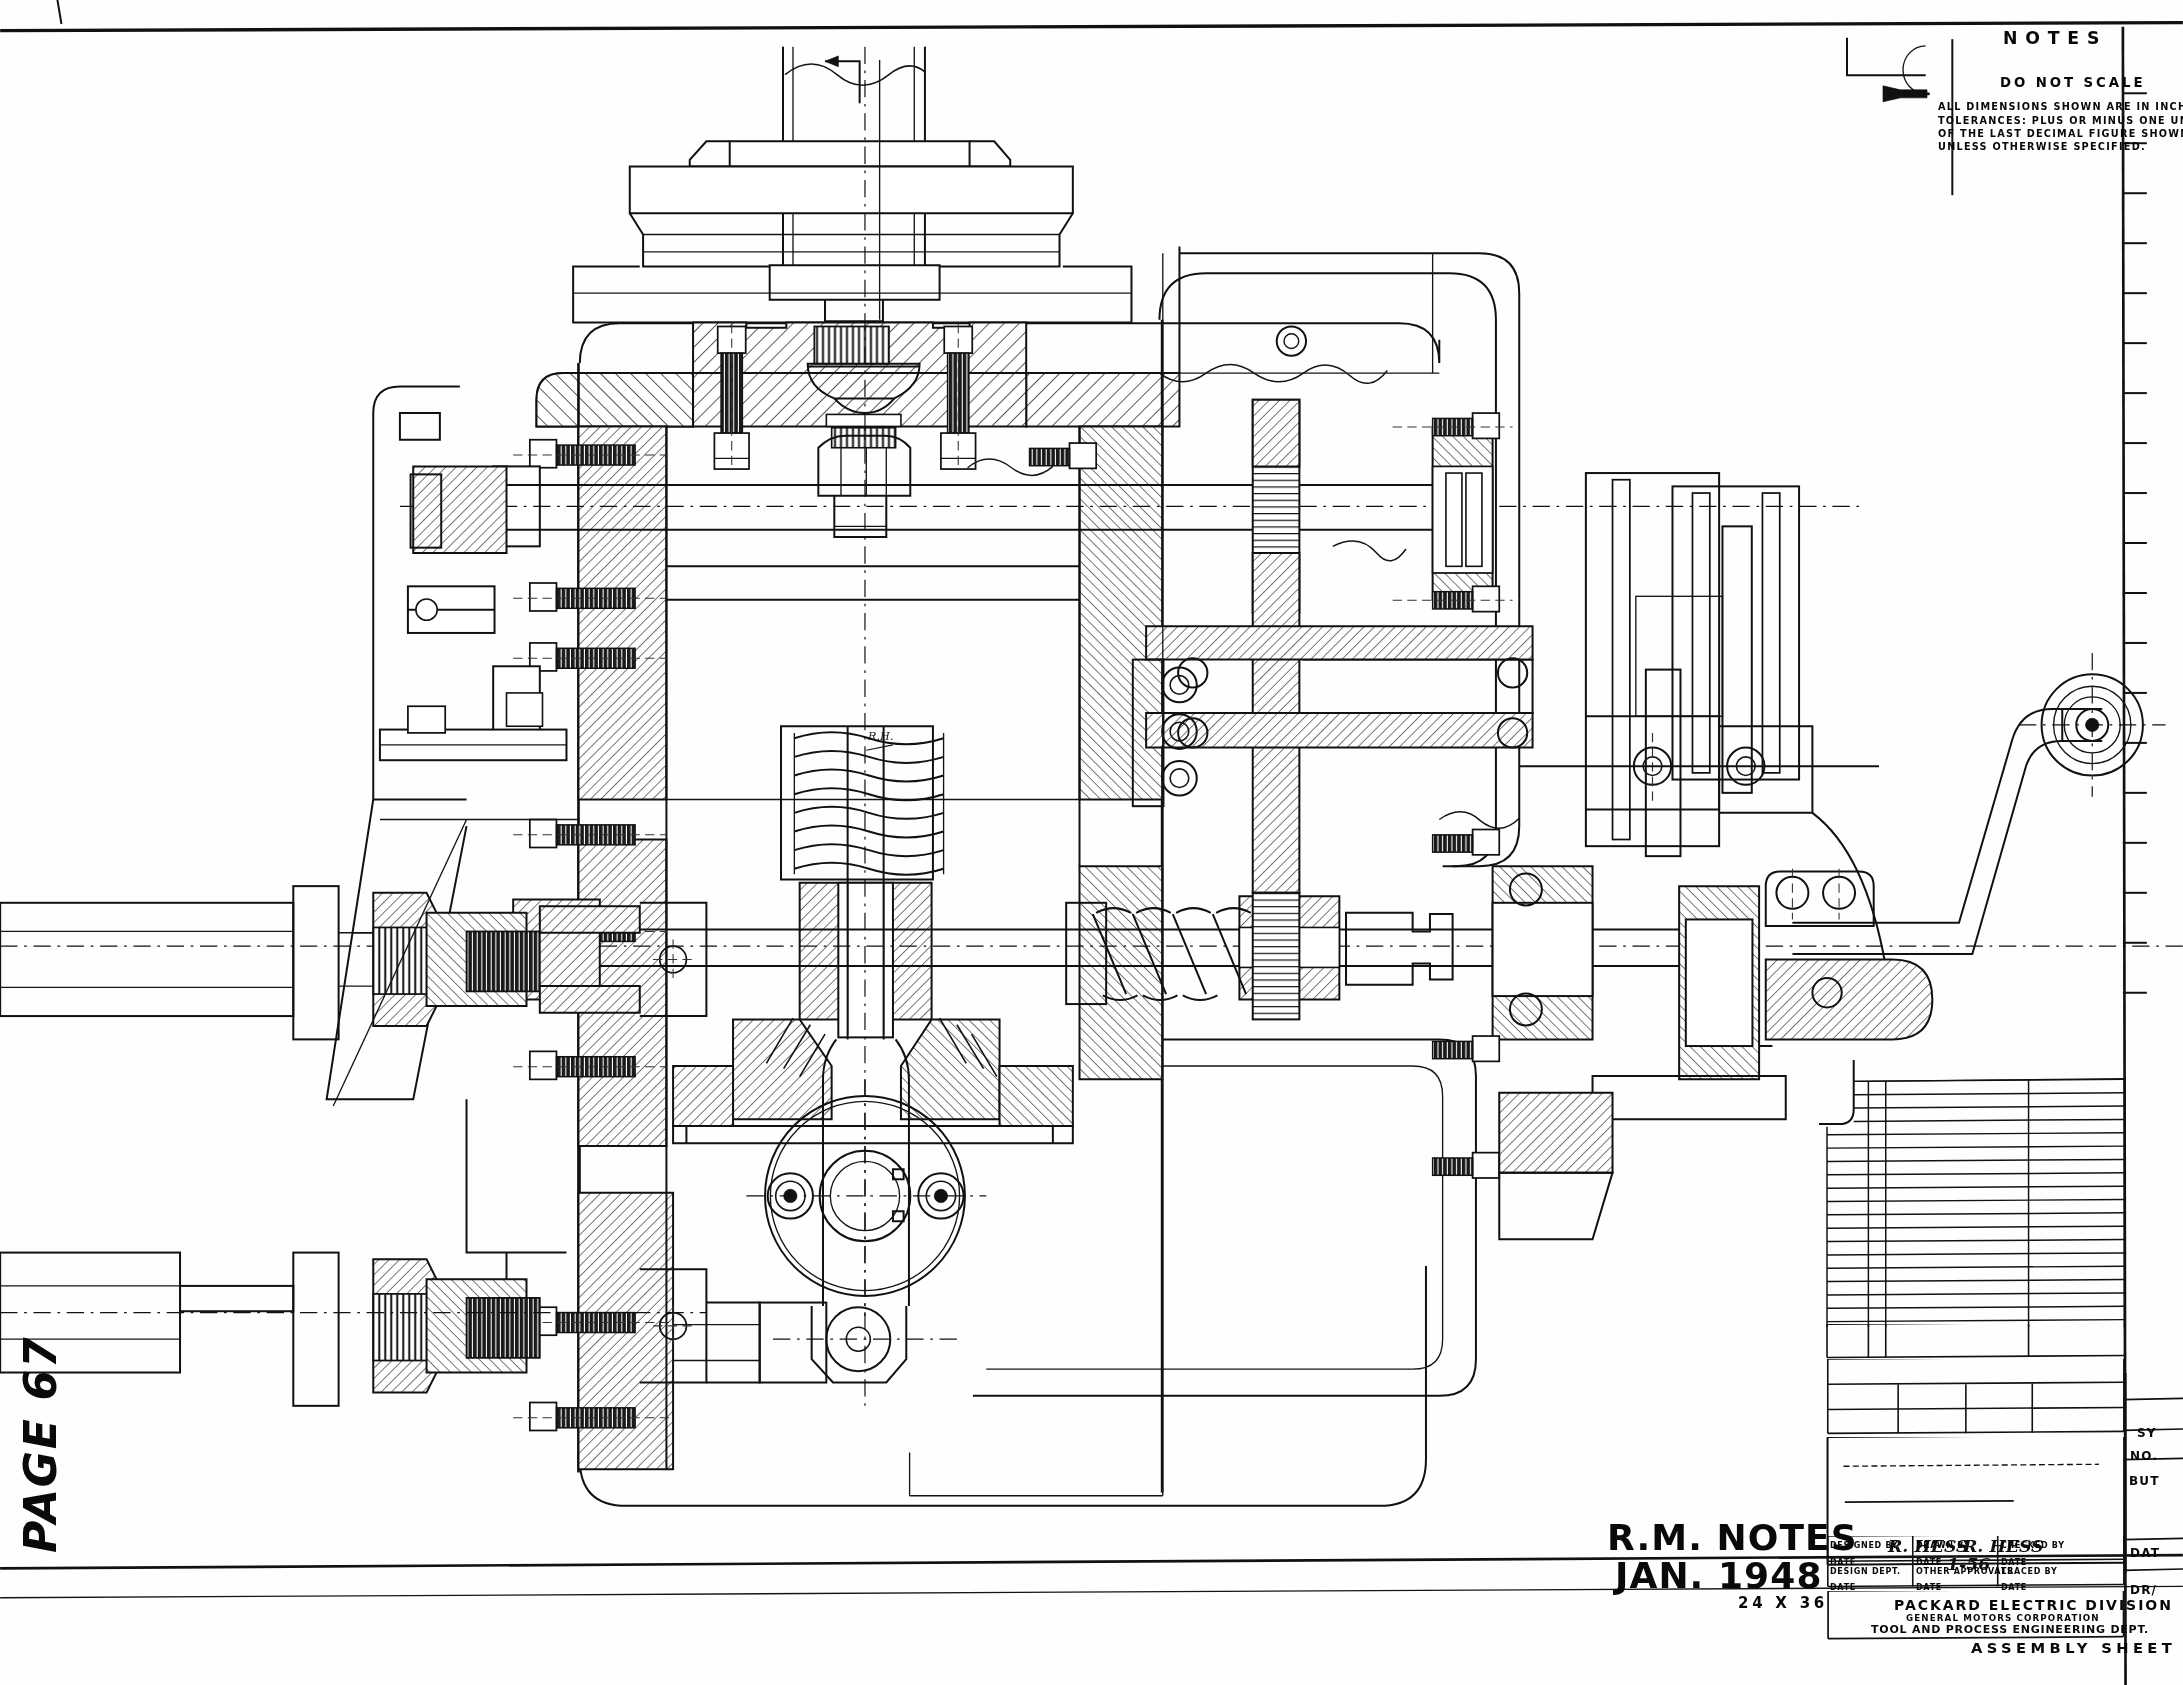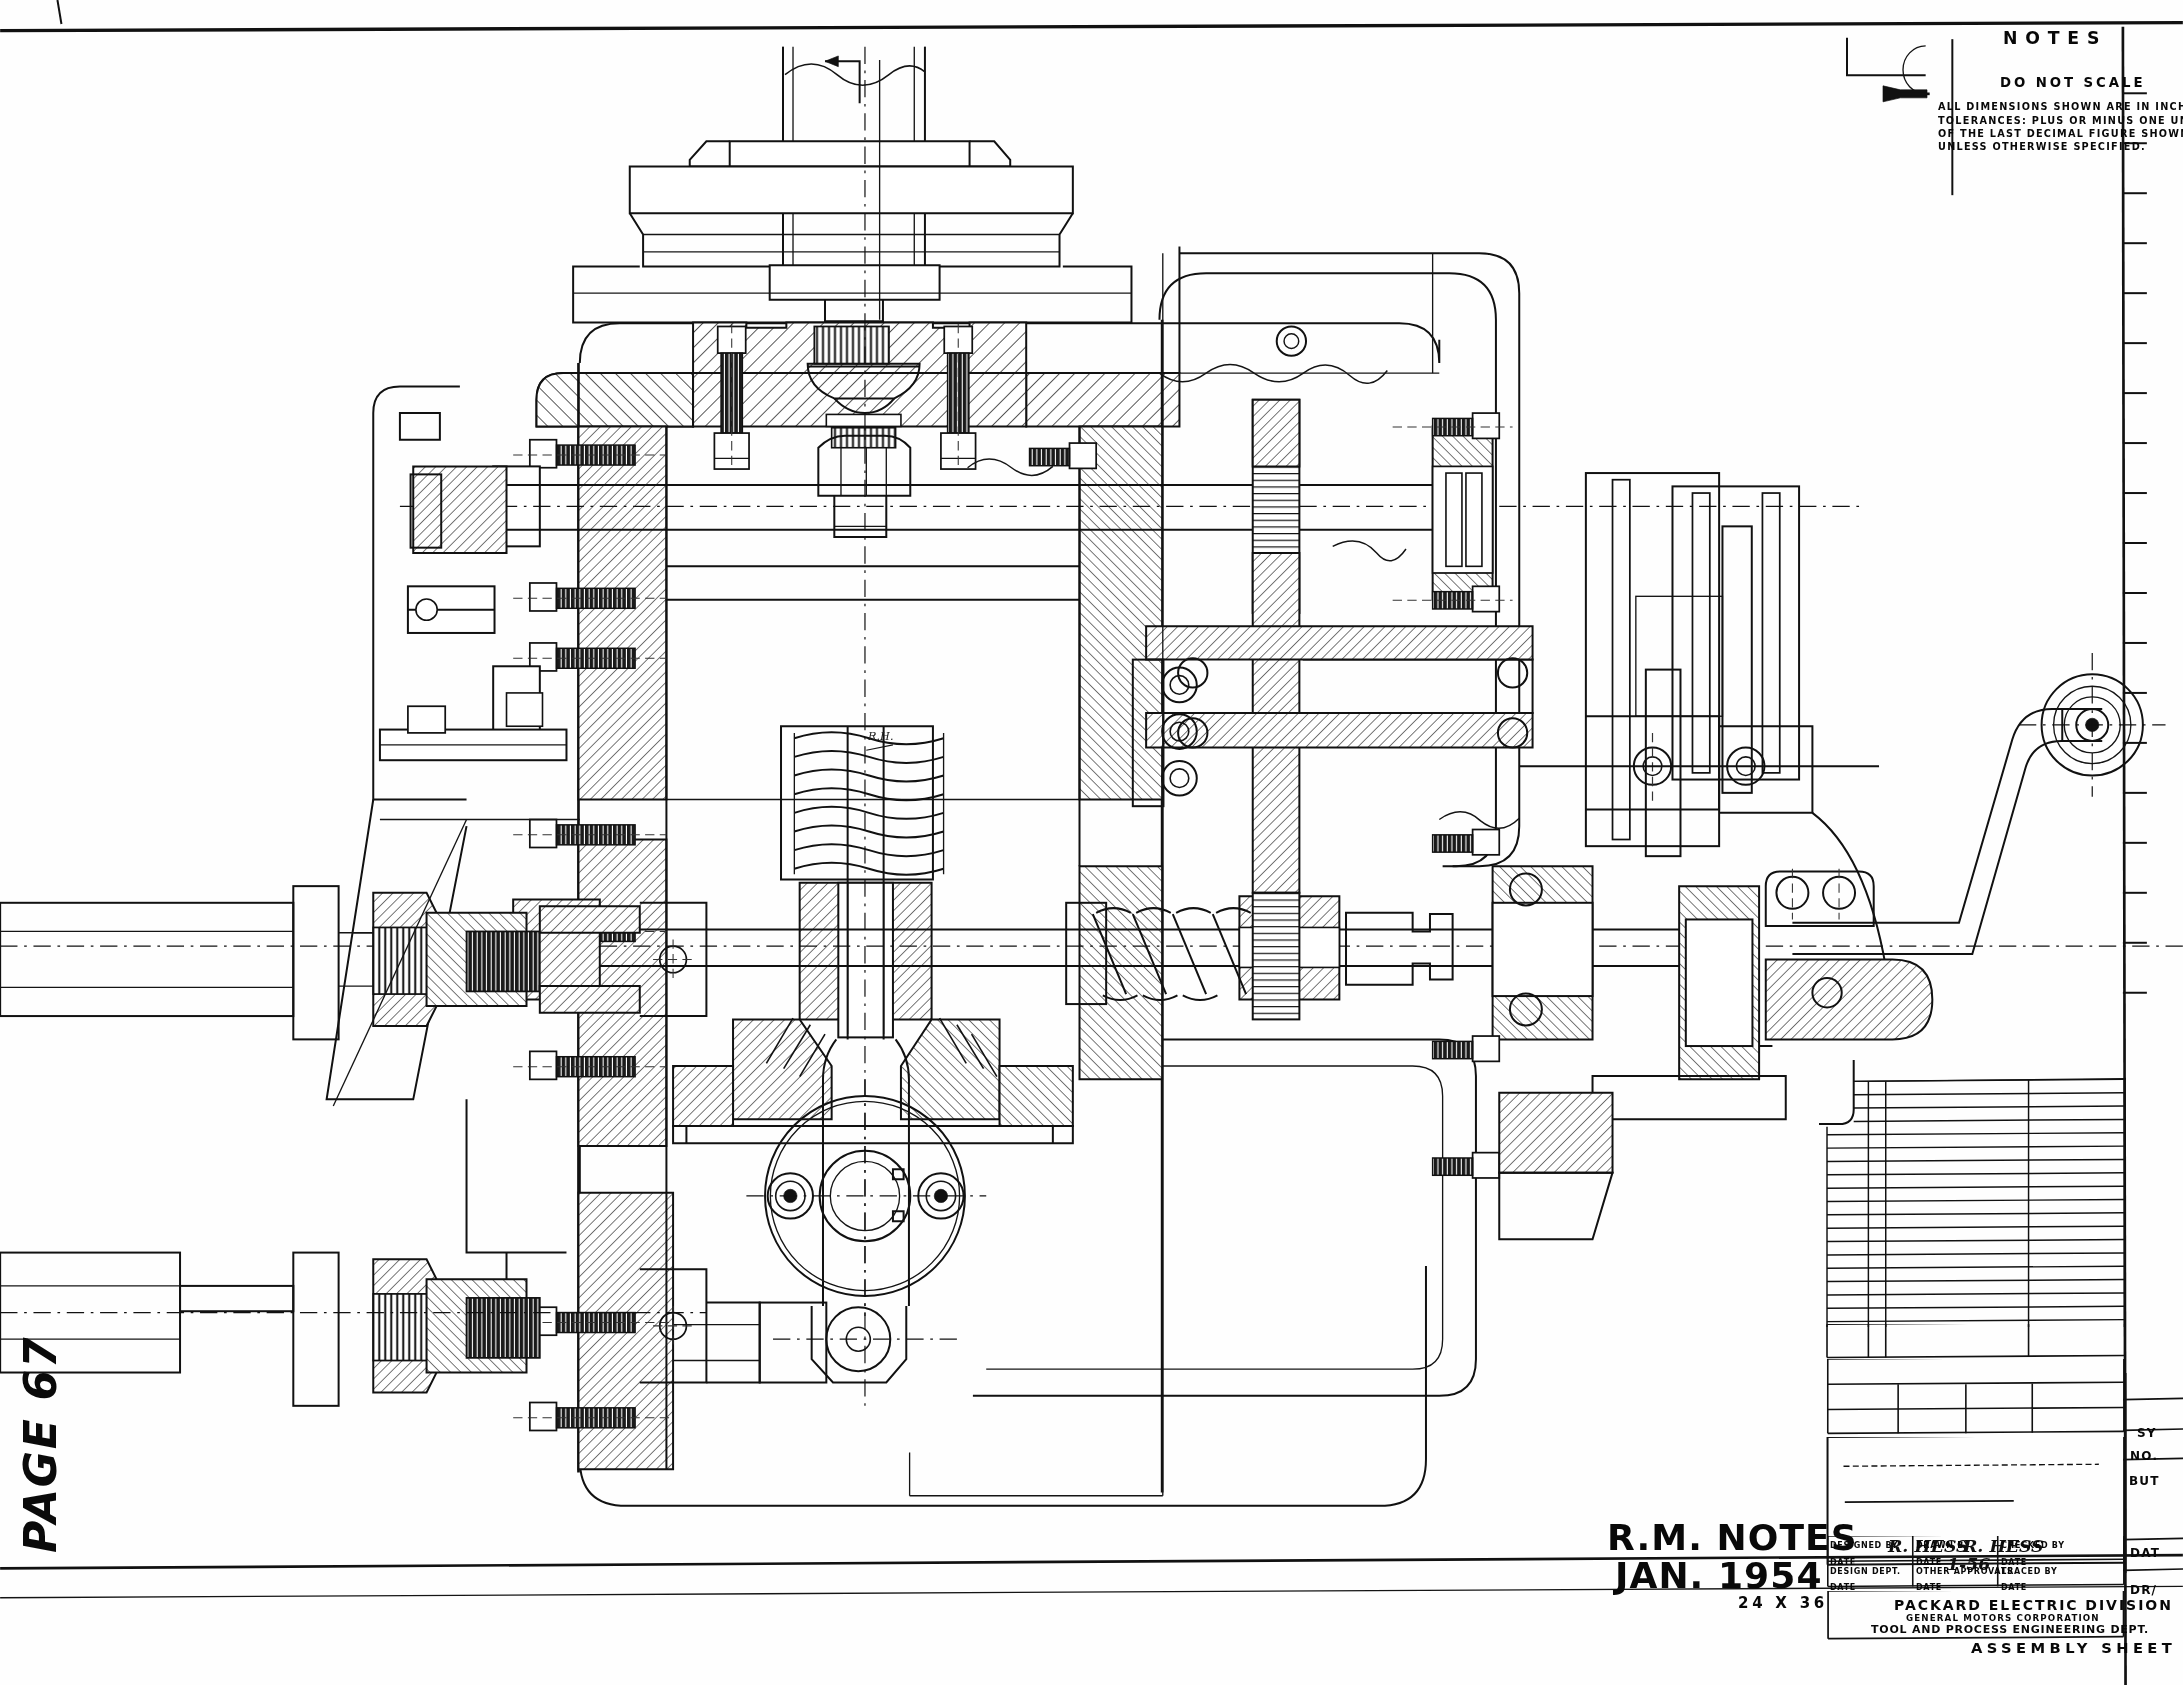--- a/index.html
+++ b/index.html
@@ -525,21 +525,21 @@
     <path class="ln2" stroke-width="2.2" d="M2160 1230 q34 -24 62 2 q30 24 58 -4"></path>
 
     <path class="ln2" stroke-width="1.6" d="M1300 1126 L1340 1118"></path>
   </svg>
 
   <div class="abs" id="rh-note" style="left:868px;top:730px;">R.H.</div>
 
   <div class="abs" id="pagemark" style="left:14.7px;top:1553px;">PAGE 67</div>
 
   <div class="abs signtext" style="left:1607px;top:1517px;">R.M. NOTES</div>
-  <div class="abs signtext" style="left:1615px;top:1555px;">JAN. 1954</div>
+  <div class="abs signtext" style="left:1615px;top:1555px;">JAN. 1948</div>
   <div class="abs blkfont" id="sheetsize" style="left:1738px;top:1595px;">24 X 36</div>
 
   <div class="abs blkfont" id="assembly-sheet" style="left:1971px;top:1639px;">ASSEMBLY SHEET</div>
 
   <div class="abs" style="left:1819px;top:1060px;width:307px;height:506px;">
 
     <svg class="abs" style="left:0;top:0;" width="307" height="267" viewBox="0 0 460 400">
       <g stroke="#111" stroke-width="2.2" fill="none">
 
         <path d="M 52 32 L 460 28"></path>

